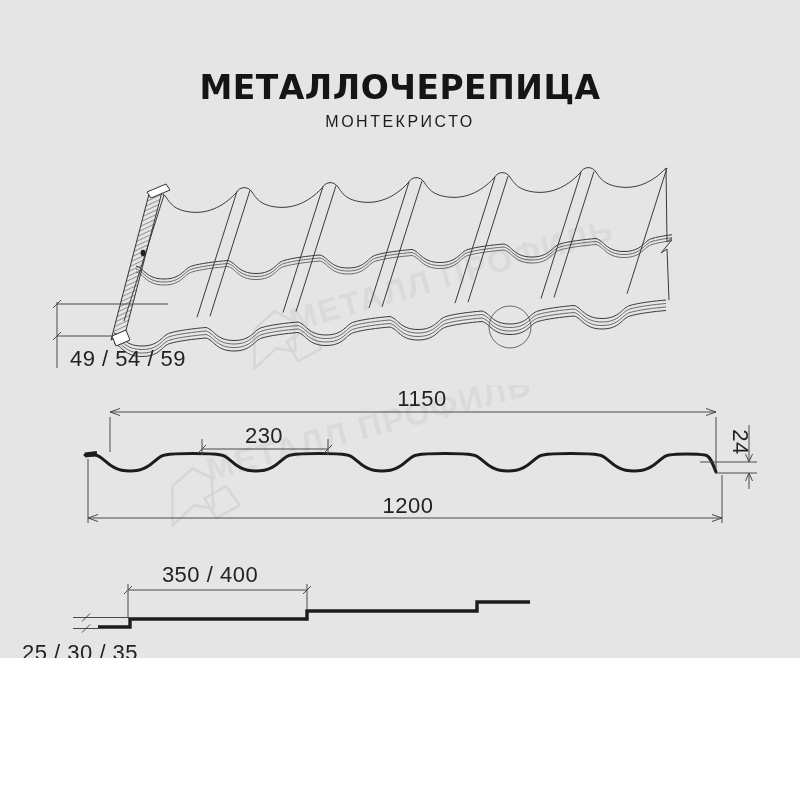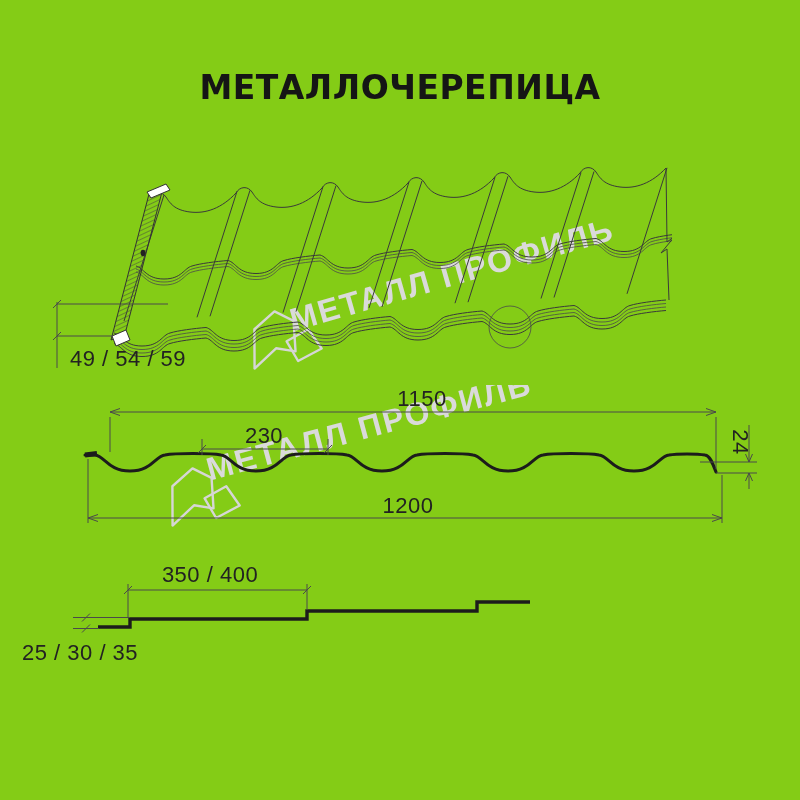--- a/index.html
+++ b/index.html
@@ -1,16 +1,16 @@
 <!DOCTYPE html>
 <html><head>
 <meta charset="utf-8">
 <style>
   html,body{margin:0;padding:0;background:#ffffff;}
-  #stage{position:relative;width:800px;height:800px;background:#84cc16;overflow:hidden;
+  #stage{position:relative;width:800px;height:658px;background:#e5e5e5;overflow:hidden;
          font-family:"Liberation Sans", sans-serif;}
   .title{position:absolute;left:0;top:68px;width:800px;text-align:center;
          font-family:"DejaVu Sans", sans-serif;font-weight:800;font-size:33px;
          letter-spacing:0.5px;color:#151515;}
   .subtitle{position:absolute;left:0;top:113px;width:800px;text-align:center;
          font-weight:500;font-size:16px;letter-spacing:2.5px;color:#1c1c1c;}
   svg{position:absolute;left:0;display:block;}
   #iso{top:150px;}
   #cross{top:385px;}
   #step{top:550px;}
@@ -23,20 +23,21 @@
   .wmtxt{font-family:"Liberation Sans", sans-serif;font-size:32px;font-weight:600;
          fill:#dadada;letter-spacing:2px;}
   .wmshape{stroke:#d6d6d6;stroke-width:2.4;fill:none;stroke-linejoin:round;}
 </style>
 </head>
 <body>
 
 <div id="stage">
 
   <div class="title">МЕТАЛЛОЧЕРЕПИЦА</div>
+  <div class="subtitle">МОНТЕКРИСТО</div>
 
   <svg id="iso" width="800" height="235" viewBox="0 0 800 235">
     <defs>
       <pattern id="hatch" width="4" height="4" patternUnits="userSpaceOnUse" patternTransform="rotate(65)">
         <line x1="0" y1="0" x2="0" y2="4" stroke="#444" stroke-width="1"></line>
       </pattern>
       <clipPath id="clipPanel">
           <rect x="95" y="2" width="577" height="210"></rect>
         </clipPath>
       <path id="bw" d="M114,183 c8,2 10,13 28,13 c18,0 20,-11 28,-13 c8,-2.5 24,-4.5 36,-5.5

